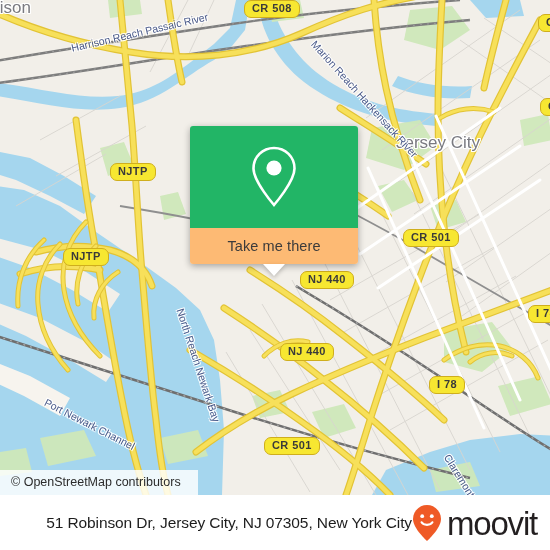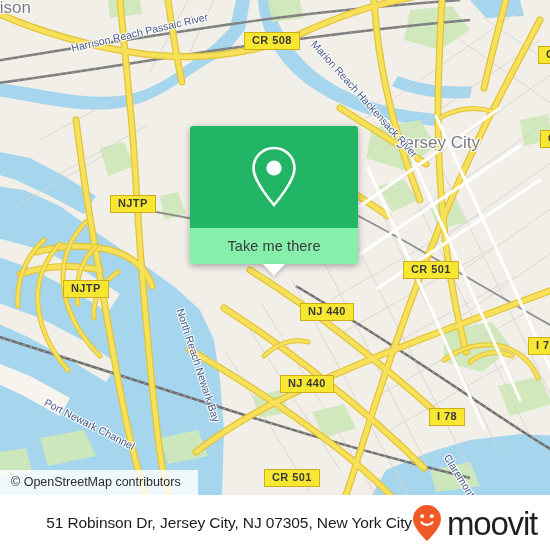--- a/index.html
+++ b/index.html
@@ -50,30 +50,29 @@
     color: #4a5a8a;
     font-style: normal;
     text-shadow: 1px 1px 0 #fff, -1px 1px 0 #fff, 1px -1px 0 #fff, -1px -1px 0 #fff;
   }
 
   
   .shield {
     position: absolute;
     background: #f7e731;
     border: 1.4px solid #cfae1d;
-    border-radius: 0;
+    border-radius: 7px;
     color: #3a3a3a;
     font-size: 11px;
     font-weight: bold;
     padding: 2px 7px 3px 7px;
     letter-spacing: 0.4px;
     line-height: 1;
     box-sizing: border-box;
     white-space: nowrap;
-    margin-top: 32px;
   }
 
   
   #popup-card {
     position: absolute;
     left: 190px;
     top: 126px;
     width: 168px;
     border-radius: 3px;
     box-shadow: 0 2px 7px rgba(0,0,0,0.33);
@@ -83,21 +82,21 @@
   #popup-green {
     background: #22b566;
     height: 102px;
     border-radius: 3px 3px 0 0;
     display: flex;
     align-items: center;
     justify-content: center;
   }
   #popup-footer {
     position: relative;
-    background: #86efac;
+    background: #fdba74;
     height: 36px;
     border-radius: 0 0 3px 3px;
     display: flex;
     align-items: center;
     justify-content: center;
   }
   #popup-footer .label {
     font-size: 14.5px;
     color: #3b3b3b;
     letter-spacing: 0.1px;

